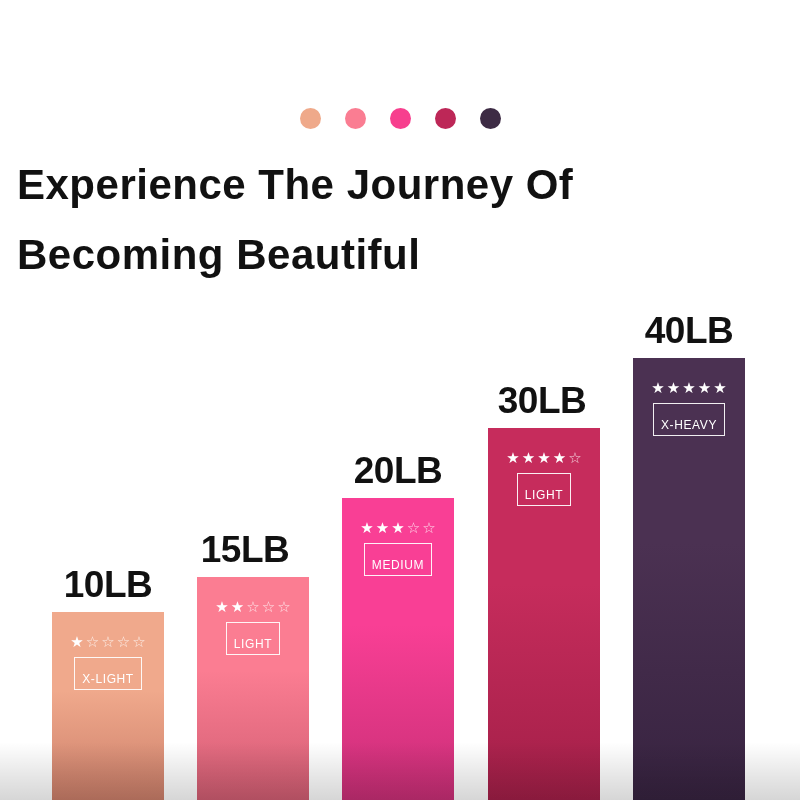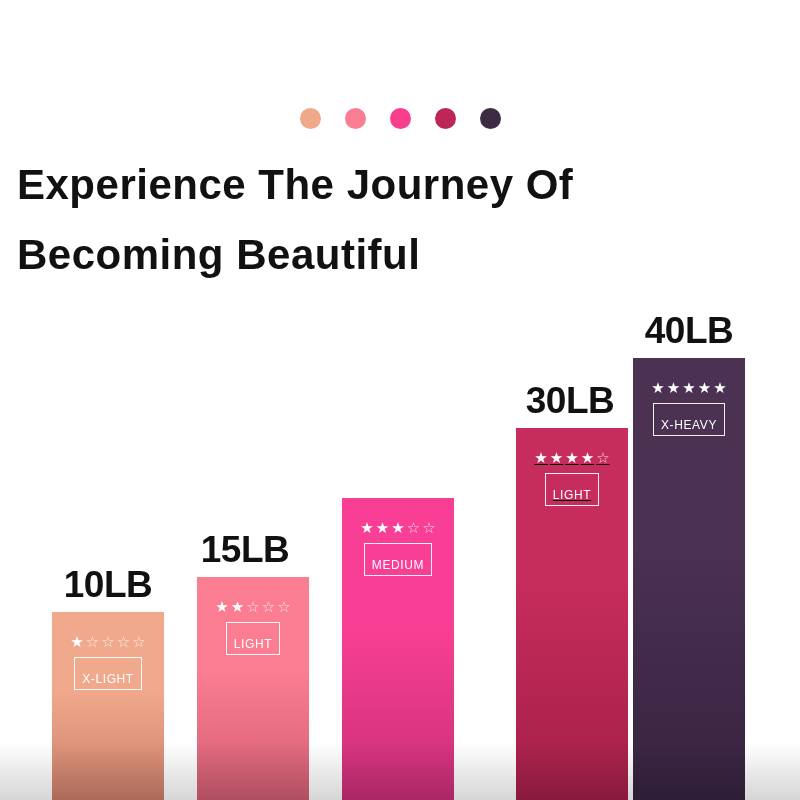--- a/index.html
+++ b/index.html
@@ -141,32 +141,33 @@
             <span class="on">★</span>
             <span class="on">★</span>
             <span class="off">☆</span>
             <span class="off">☆</span>
             <span class="off">☆</span>
           </div>
           <div class="tag">LIGHT</div>
         </div>
       </div>
       <div class="col" style="left: 342px; width: 112px; height: 302px;">
+        <div class="weight-label">20LB</div>
         <div class="bar" style="background: linear-gradient(rgb(249, 63, 149) 0%, rgb(249, 63, 149) 42%, rgb(202, 47, 119) 100%);">
           <div class="stars">
             <span class="on">★</span>
             <span class="on">★</span>
             <span class="on">★</span>
             <span class="off">☆</span>
             <span class="off">☆</span>
           </div>
           <div class="tag">MEDIUM</div>
         </div>
       </div>
-      <div class="col" style="left: 516px; width: 108px; height: 372px; text-decoration: underline;">
+      <div class="col" style="left: 488px; width: 108px; height: 372px;">
         <div class="weight-label">30LB</div>
         <div class="bar" style="background: linear-gradient(rgb(198, 44, 92) 0%, rgb(198, 44, 92) 42%, rgb(163, 31, 72) 100%);">
           <div class="stars">
             <span class="on">★</span>
             <span class="on">★</span>
             <span class="on">★</span>
             <span class="on">★</span>
             <span class="off">☆</span>
           </div>
           <div class="tag">LIGHT</div>

